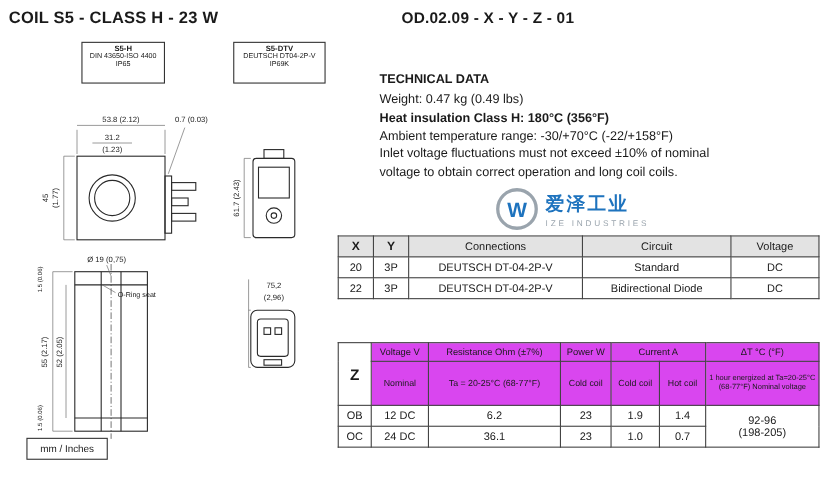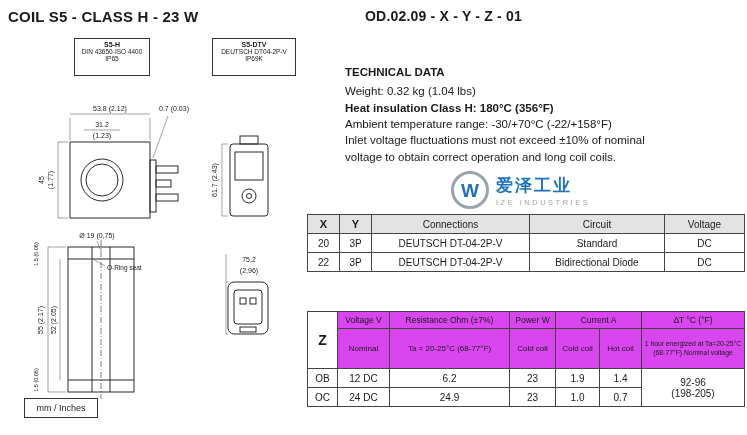--- a/index.html
+++ b/index.html
@@ -143,21 +143,21 @@
       <text transform="rotate(-90 38 348)" x="38" y="348" text-anchor="middle" font-size="5.5">1.5 (0.06)</text>
       <text x="249" y="230" text-anchor="middle">75,2</text>
       <text x="249" y="241" text-anchor="middle">(2,96)</text>
     </g>
   </svg>
 
   <div class="units-box">mm / Inches</div>
 
   <div class="tech">
     <div class="tech-heading">TECHNICAL DATA</div>
-    <div class="tech-line">Weight: 0.32 kg (1.04 lbs)</div>
+    <div class="tech-line">Weight: 0.47 kg (0.49 lbs)</div>
     <div class="tech-line bold">Heat insulation Class H: 180°C (356°F)</div>
     <div class="tech-line">Ambient temperature range: -30/+70°C (-22/+158°F)</div>
     <div class="tech-line">Inlet voltage fluctuations must not exceed ±10% of nominal</div>
     <div class="tech-line">voltage to obtain correct operation and long coil coils.</div>
   </div>
 
   <div class="logo">
     <svg width="40" height="40" viewBox="0 0 40 40">
       <circle cx="20" cy="20" r="17.5" fill="#fff" stroke="#9aa4ad" stroke-width="3"></circle>
       <text x="20" y="27" text-anchor="middle" font-size="19" font-weight="bold" fill="#1e73be" font-family="Liberation Sans, sans-serif">W</text>
@@ -236,21 +236,21 @@
         <td>1.9</td>
         <td>1.4</td>
         <td rowspan="2">
           <span>92-96</span><br>
           <span>(198-205)</span>
         </td>
       </tr>
       <tr class="rd">
         <td>OC</td>
         <td>24 DC</td>
-        <td>24.9</td>
+        <td>36.1</td>
         <td>23</td>
         <td>1.0</td>
         <td>0.7</td>
       </tr>
     </tbody>
   </table>
 
 </div>
 
 </body></html>

